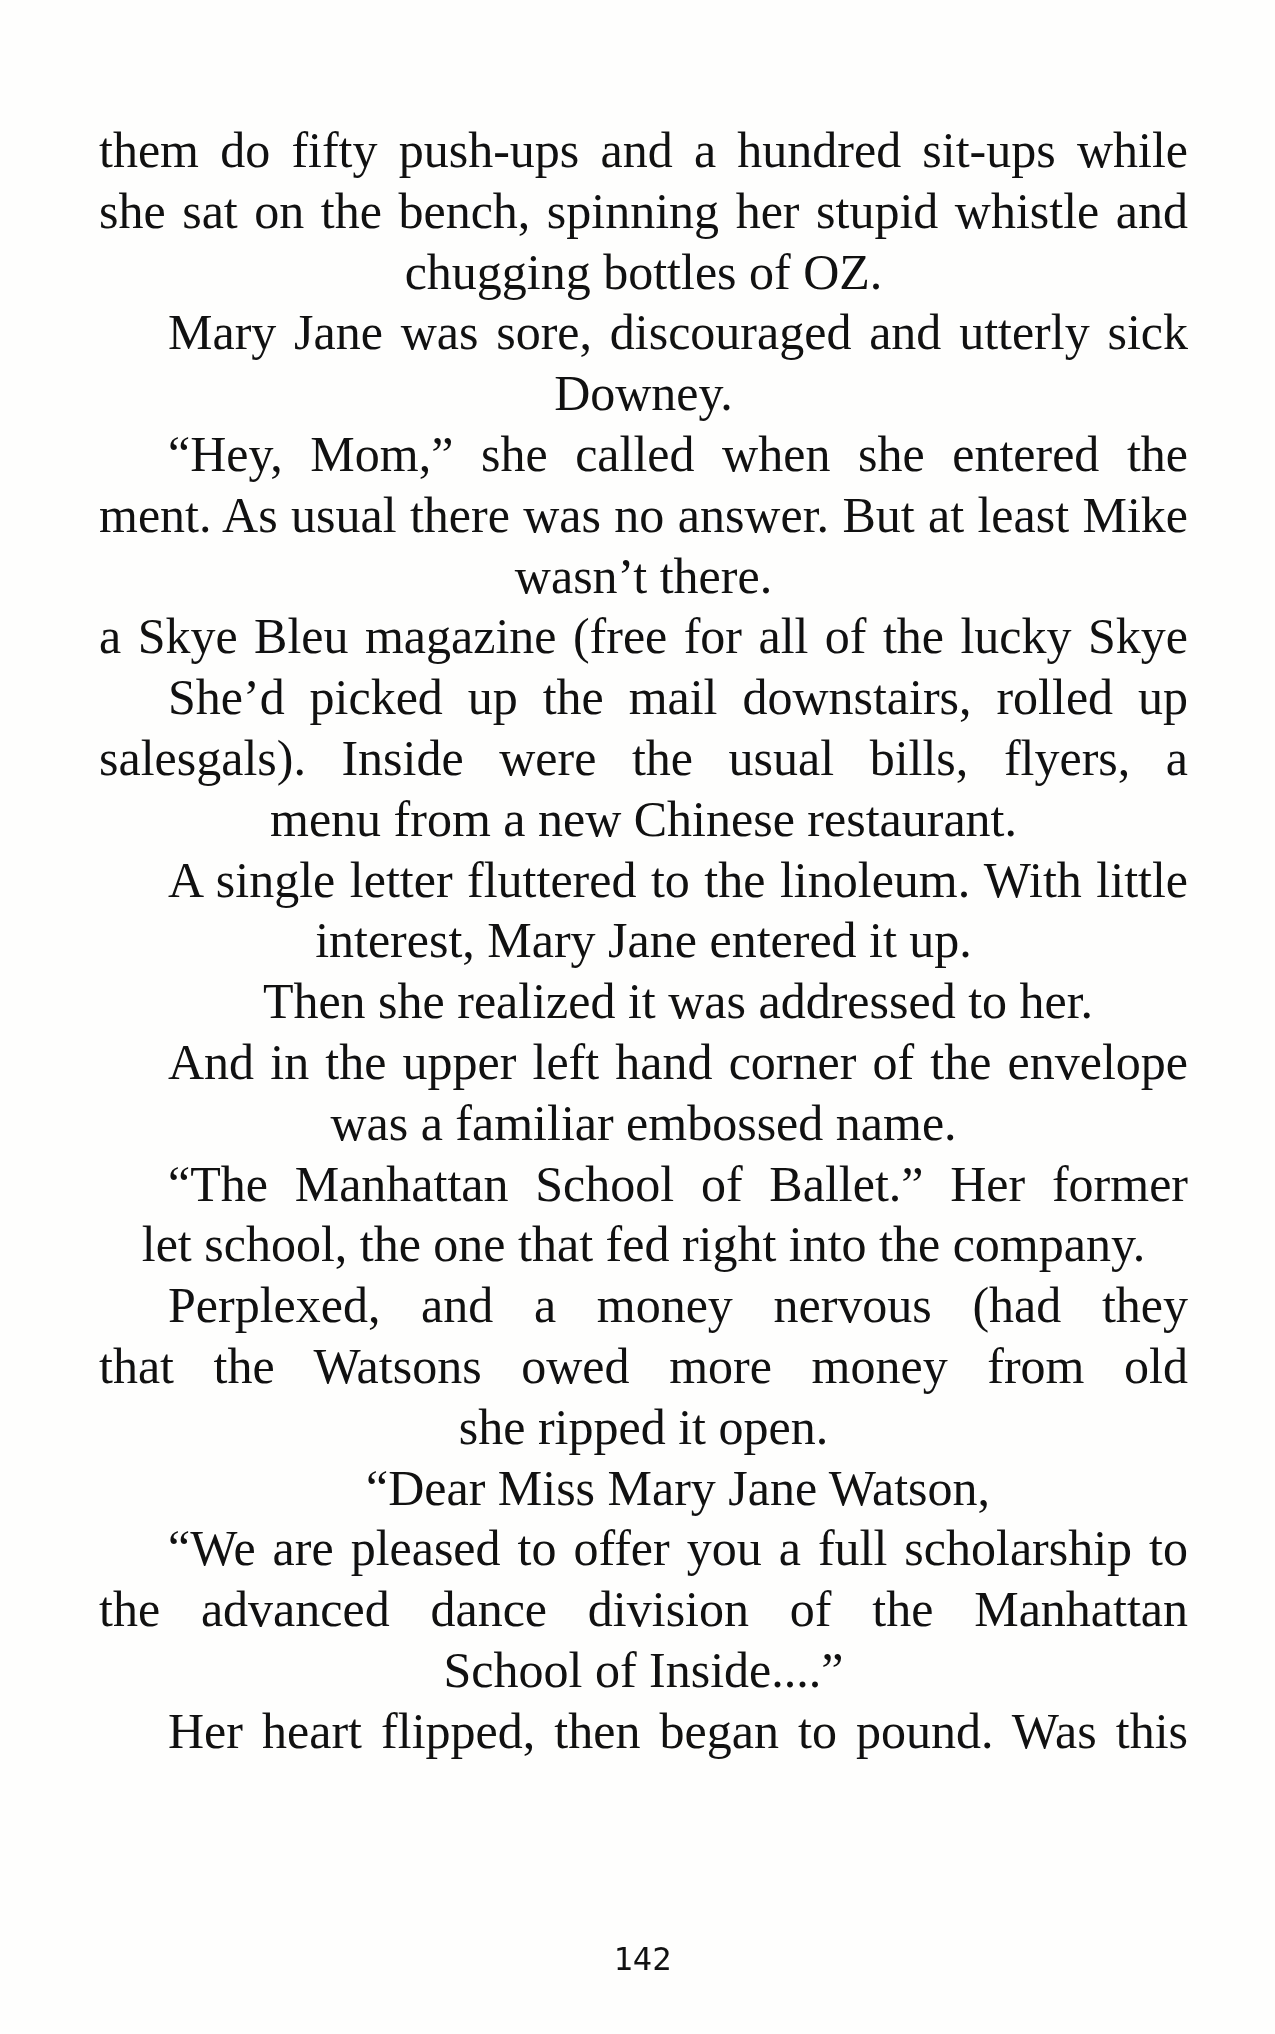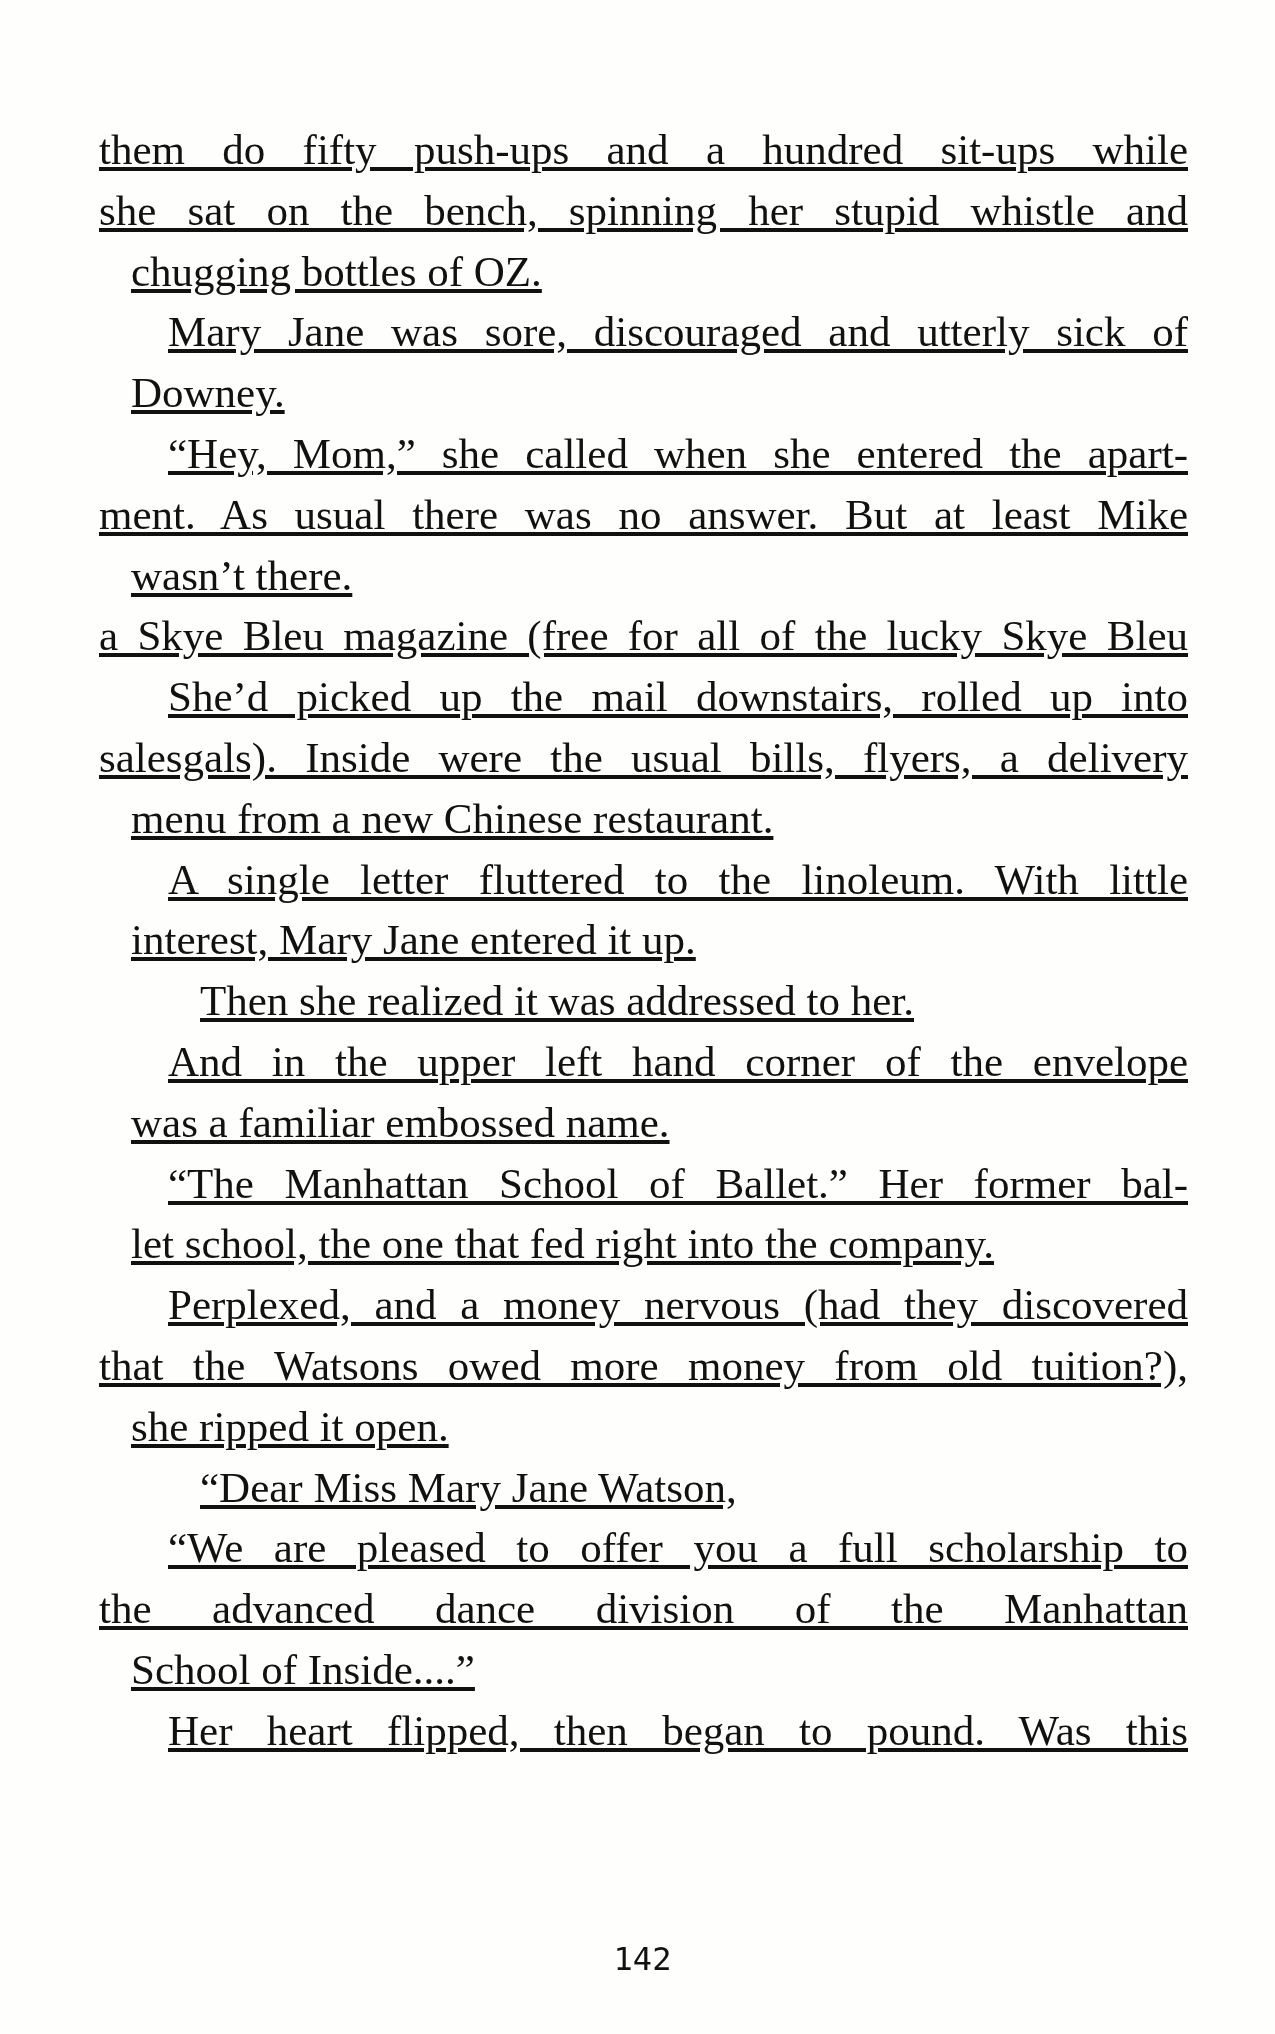--- a/index.html
+++ b/index.html
@@ -19,40 +19,38 @@
     width: 1275px;
     height: 2034px;
     background: #fefefd;
   }
   .text-block {
     position: absolute;
     left: 99px;
     top: 120px;
     width: 1089px;
     font-family: "Liberation Serif", "DejaVu Serif", serif;
-    font-size: 43px;
+    font-size: 50px;
     color: #111111;
     line-height: 60.8px;
-    text-decoration: underline;
   }
   .line {
     display: block;
     height: 60.8px;
     white-space: nowrap;
     overflow: visible;
   }
   .line.justify {
     text-align: justify;
     text-align-last: justify;
     white-space: normal;
     overflow: hidden;
   }
   .line.last {
-    text-align: left;
-    margin-left: 32px;
+    text-align: center;
   }
   .line.indent {
     padding-left: 69px;
   }
   .page-number {
     position: absolute;
     left: 0;
     width: 1285px;
     top: 1940px;
     text-align: center;

